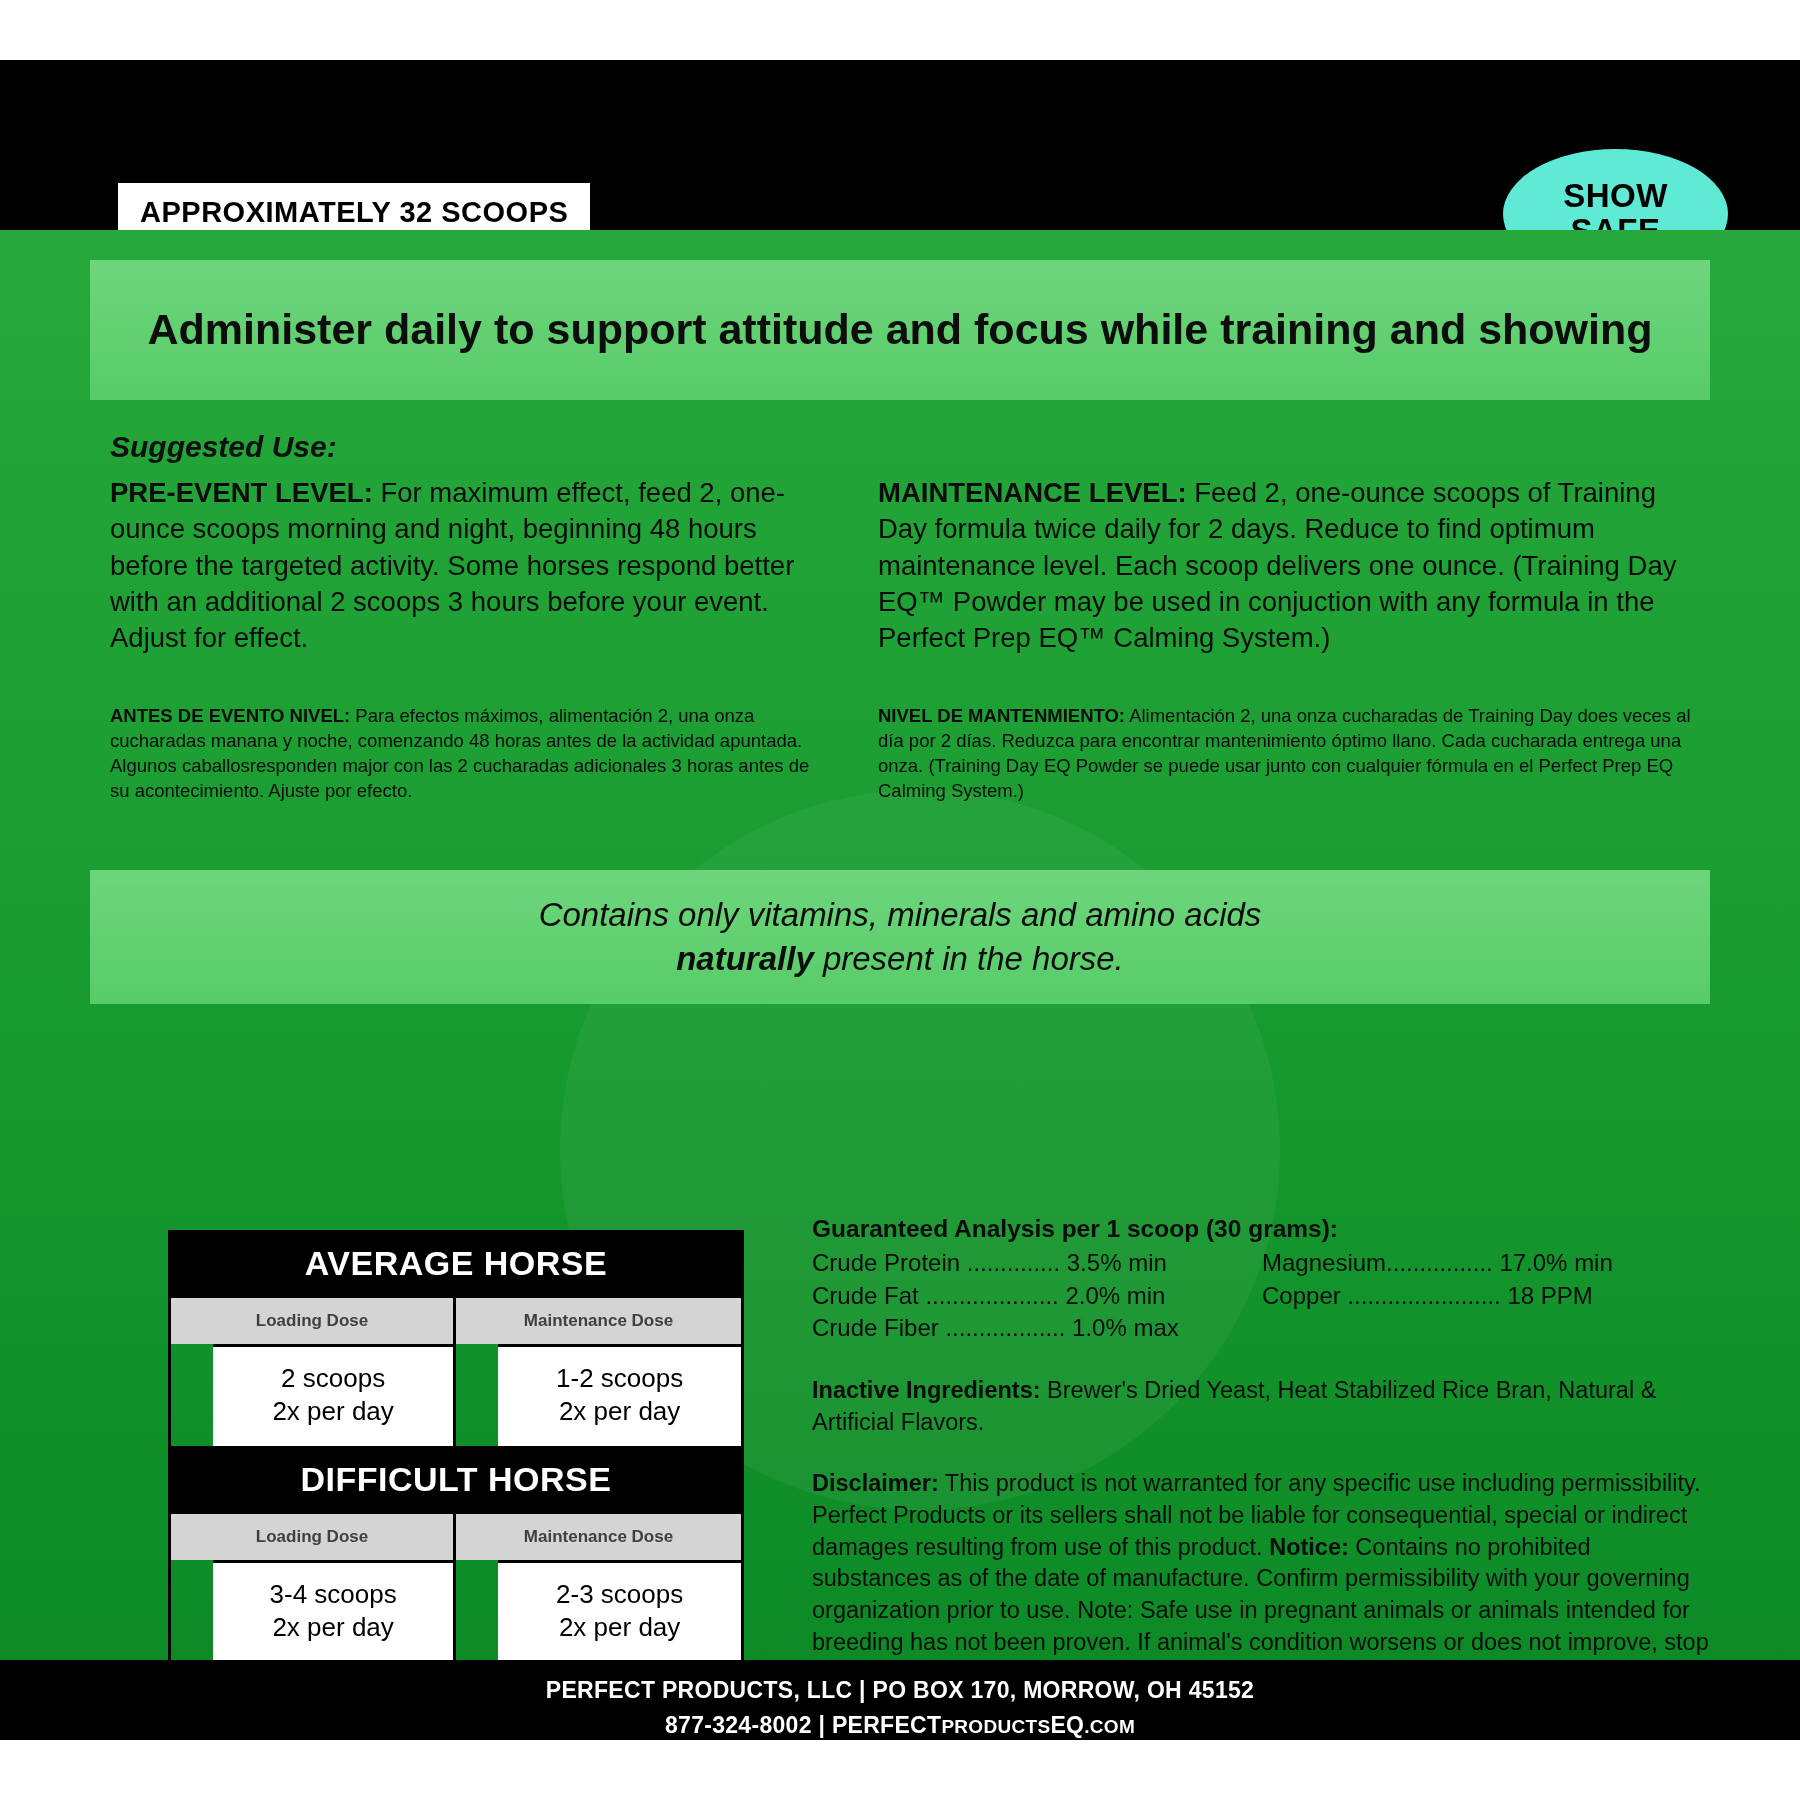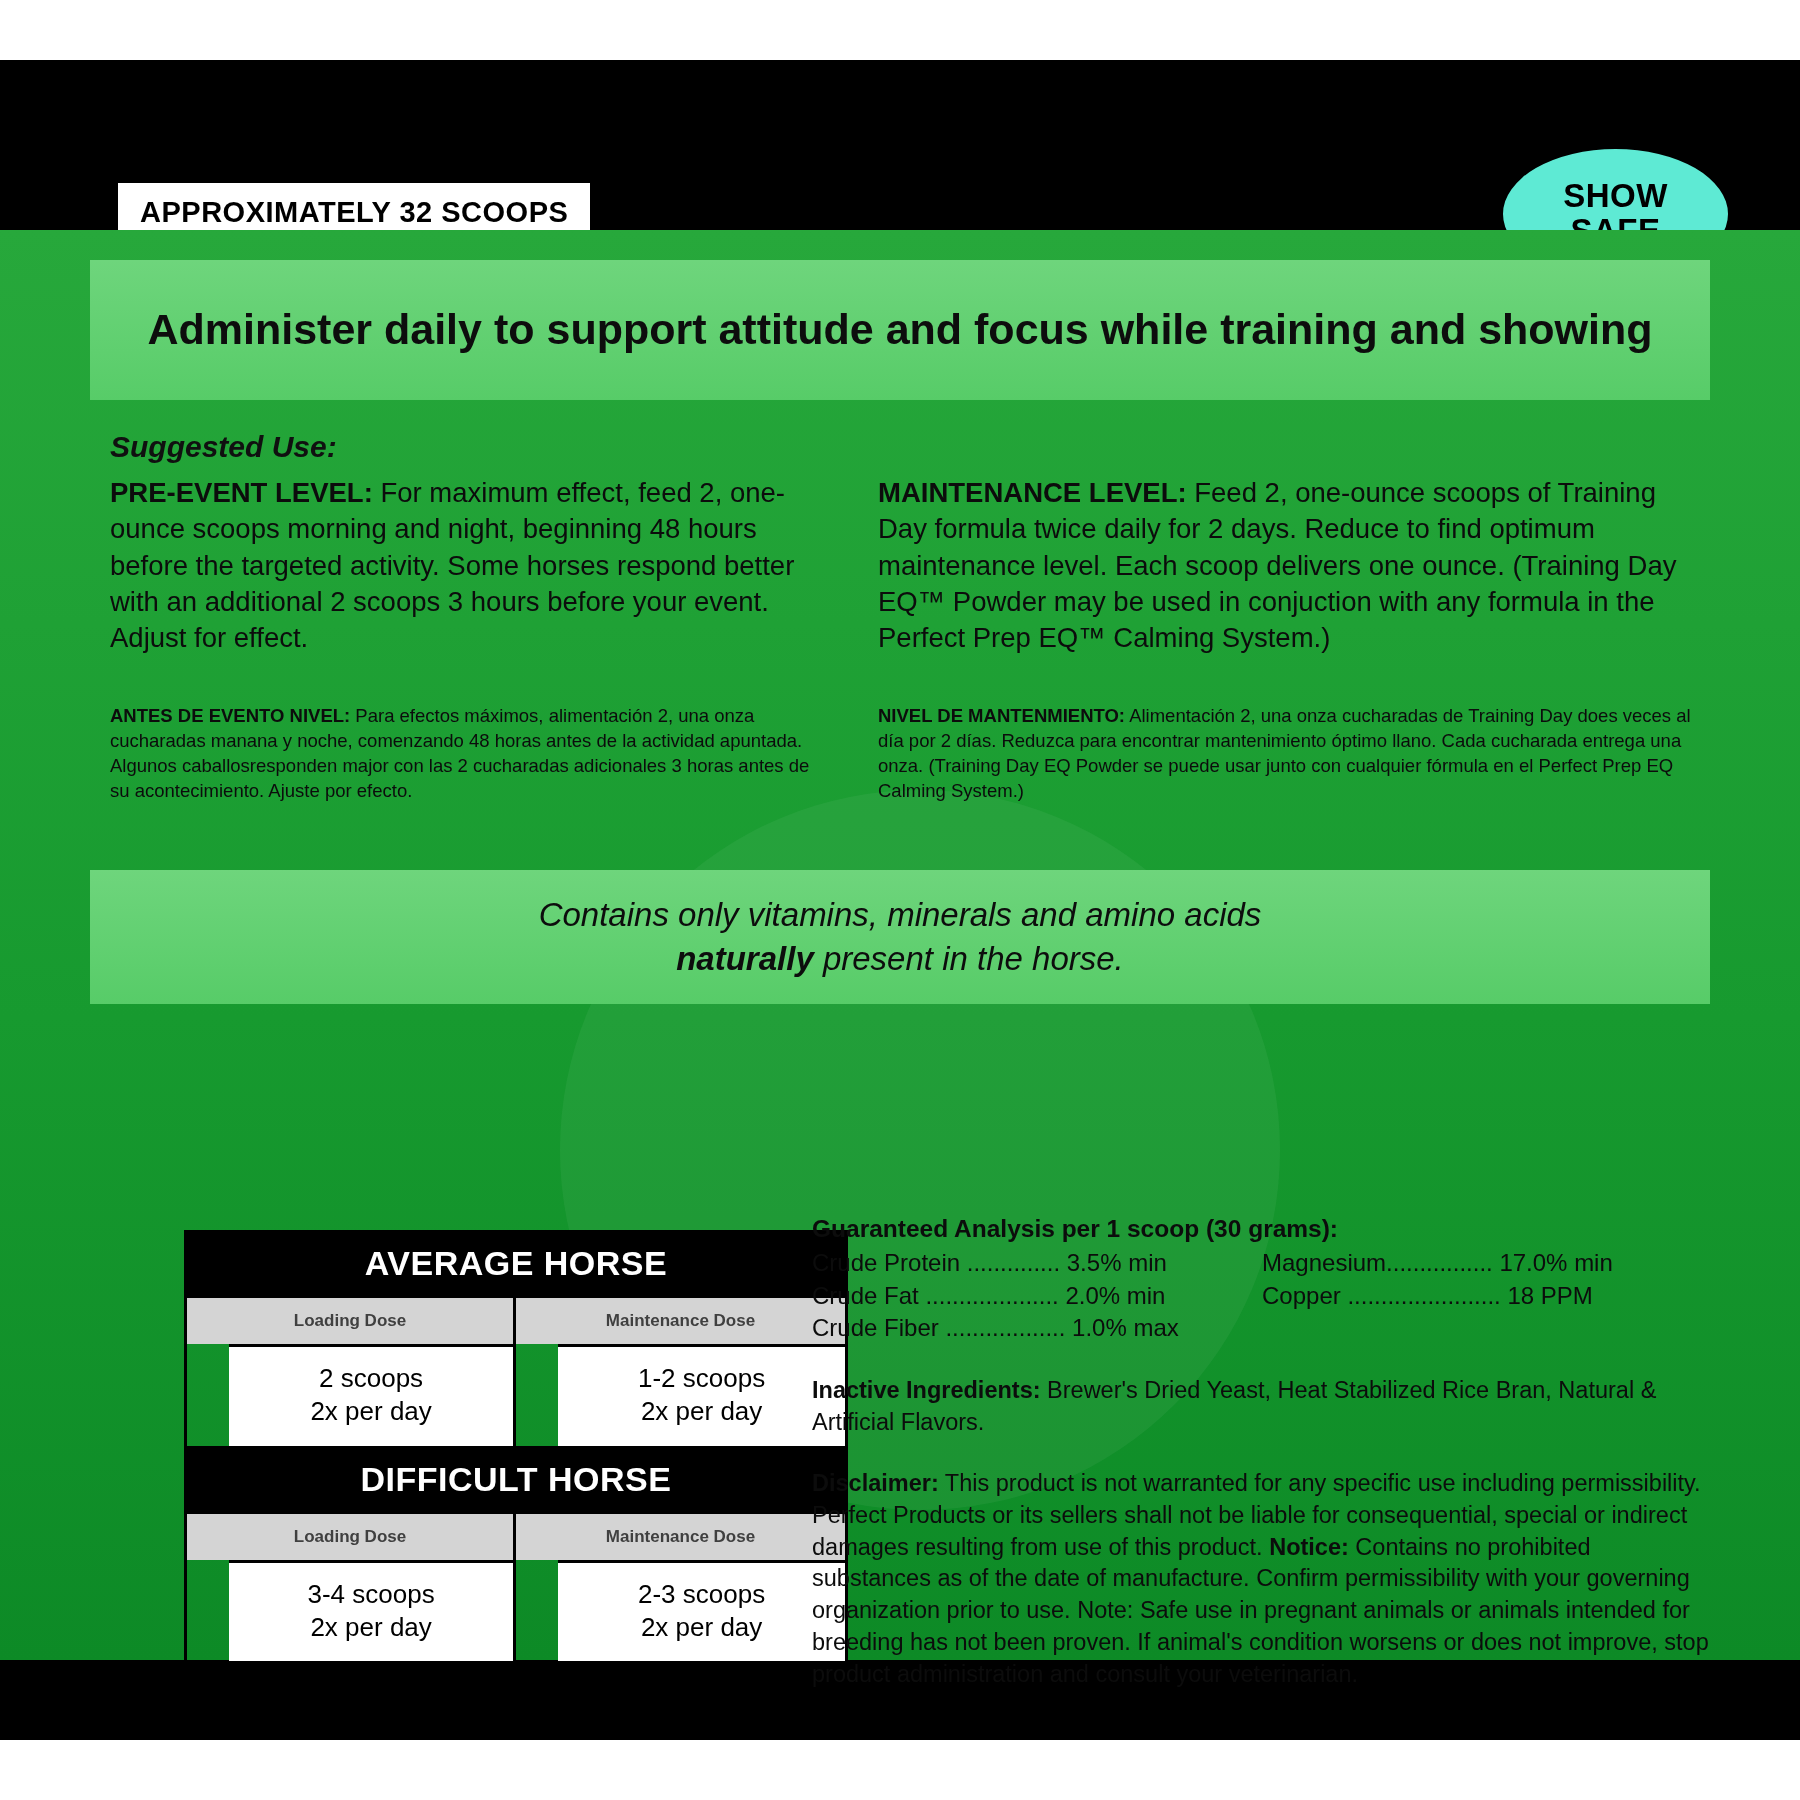--- a/index.html
+++ b/index.html
@@ -150,23 +150,23 @@
     font-size: 33px;
     font-style: italic;
     color: #0d0d0d;
     line-height: 1.32;
   }
   .contains-band p b { font-weight: bold; }
 
   
   .dose-table {
     position: absolute;
-    left: 184px;
+    left: 168px;
     top: 1000px;
-    width: 664px;
+    width: 576px;
     border: 3px solid #000;
     box-sizing: border-box;
   }
   .dose-title {
     background: #000000;
     color: #ffffff;
     font-size: 34px;
     font-weight: bold;
     text-align: center;
     padding: 11px 0 12px 0;
@@ -335,14 +335,20 @@
         </div>
       </div>
 
 
       <p><b>Inactive Ingredients:</b><span> Brewer's Dried Yeast, Heat Stabilized Rice Bran, Natural &amp; Artificial Flavors.</span></p>
 
       <p class="disclaimer"><b>Disclaimer:</b><span> This product is not warranted for any specific use including permissibility. Perfect Products or its sellers shall not be liable for consequential, special or indirect  damages resulting from use of this product. </span><b>Notice:</b><span> Contains no prohibited substances as of the date of manufacture. Confirm permissibility with your governing organization prior to use. Note: Safe use in pregnant animals or animals intended for breeding has not been proven. If animal's condition worsens or does not improve, stop product administration and consult your veterinarian. </span></p>
     </div>
   </div>
 
+  <div class="footer">
+    <div class="l1">PERFECT PRODUCTS, LLC | PO BOX 170, MORROW, OH 45152</div>
+    <div class="l2">
+      <span>877-324-8002</span><span> | </span><span><span>PERFECT</span><span class="small">PRODUCTS</span><span>EQ</span><span class="small">.COM</span></span>
+    </div>
+  </div>
 
 </div>
 
 </body></html>

